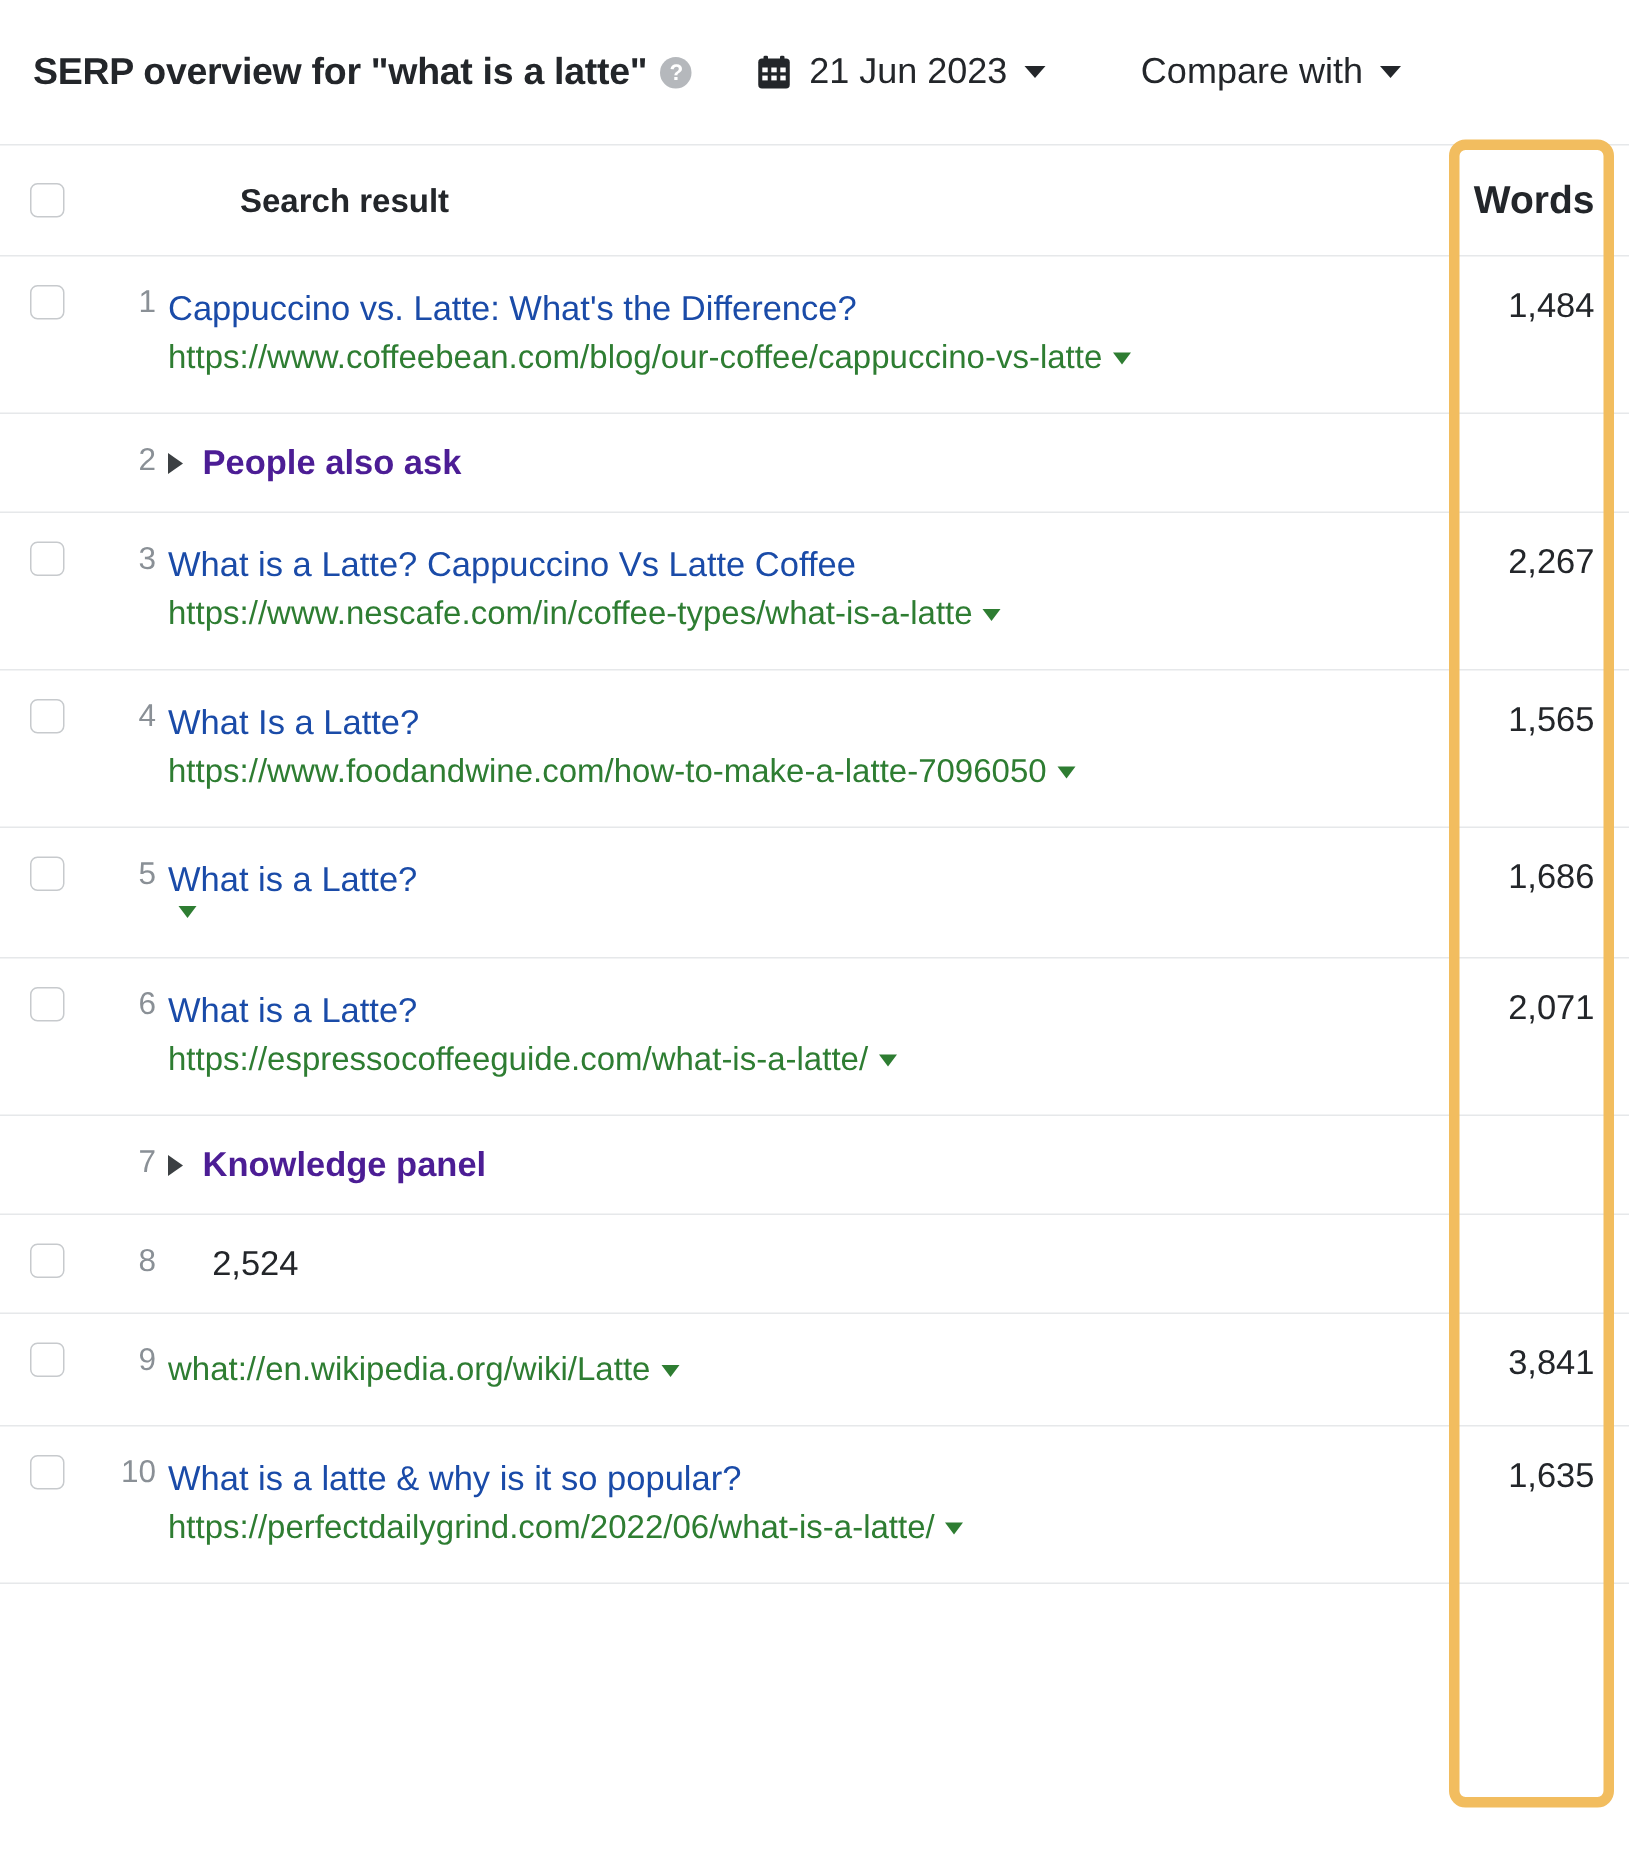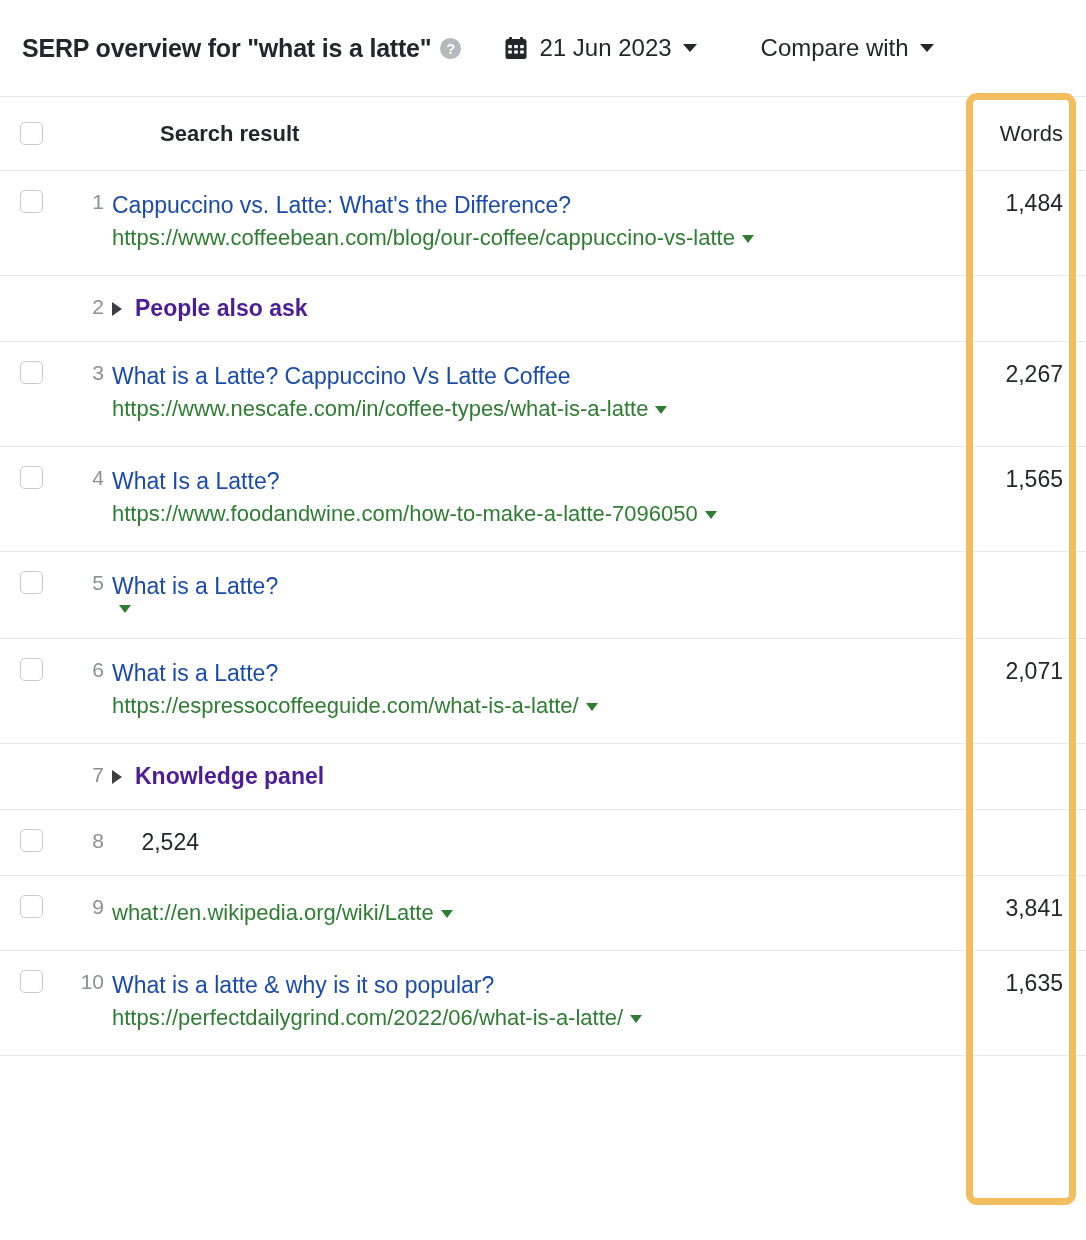--- a/index.html
+++ b/index.html
@@ -140,22 +140,22 @@
     box-sizing: border-box;
     font-size: 23px;
     color: #23262a;
   }
   .head .col-title {
     font-size: 22px;
     font-weight: bold;
     color: #23262a;
   }
   .head .words-cell {
-    font-size: 22px;
-    font-weight: normal;
+    font-size: 26px;
+    font-weight: bold;
   }
 
   .row-pad { padding-top: 19px; padding-bottom: 19px; }
 
   .res-title {
     font-size: 23px;
     color: #1a4ba8;
     line-height: 30px;
     cursor: pointer;
     display: block;
@@ -305,20 +305,21 @@
 
   <div class="row">
     <div class="cb-cell row-pad">
       <span class="checkbox"></span>
     </div>
     <div class="rank-cell row-pad">5</div>
     <div class="result-cell row-pad">
       <span class="res-title">What is a Latte?</span>
       <span class="url-caret"></span>
     </div>
+    <div class="words-cell row-pad">1,686</div>
   </div>
 
   <div class="row">
     <div class="cb-cell row-pad">
       <span class="checkbox"></span>
     </div>
     <div class="rank-cell row-pad">6</div>
     <div class="result-cell row-pad">
       <span class="res-title">What is a Latte?</span>
       <span class="res-url">https://espressocoffeeguide.com/what-is-a-latte/</span><span class="url-caret"></span>

